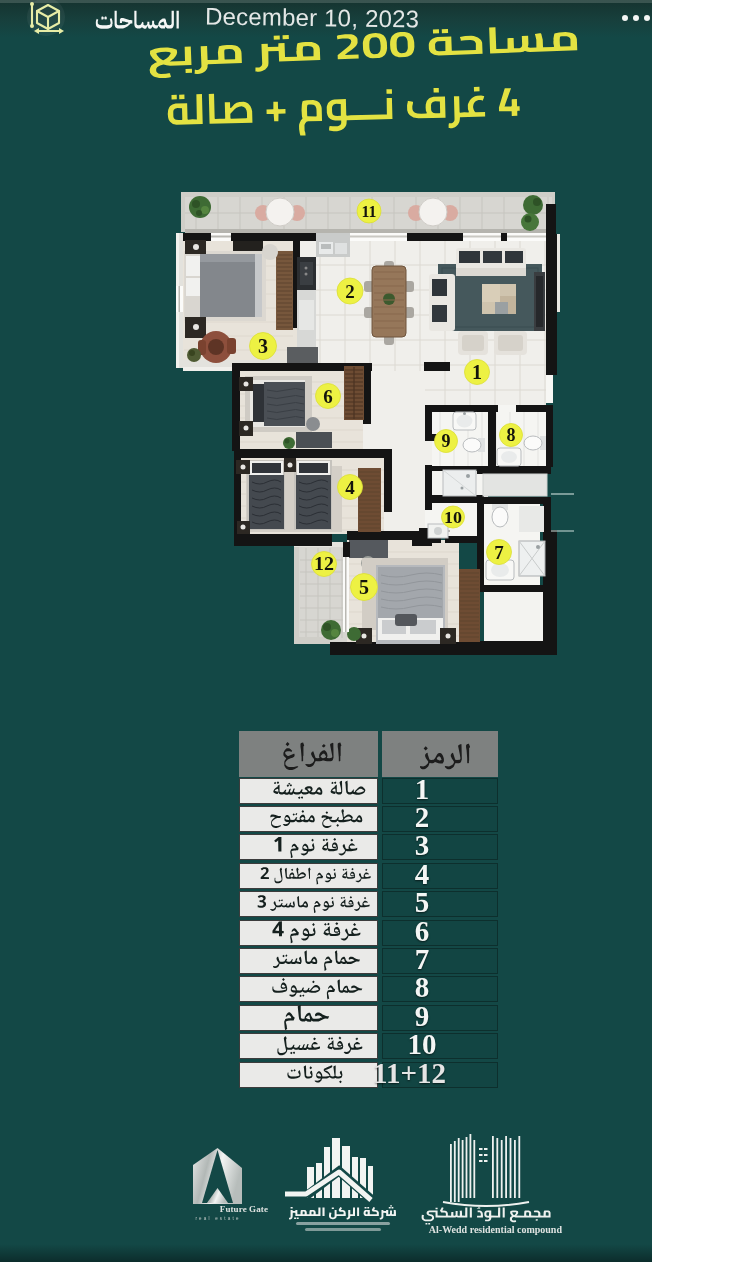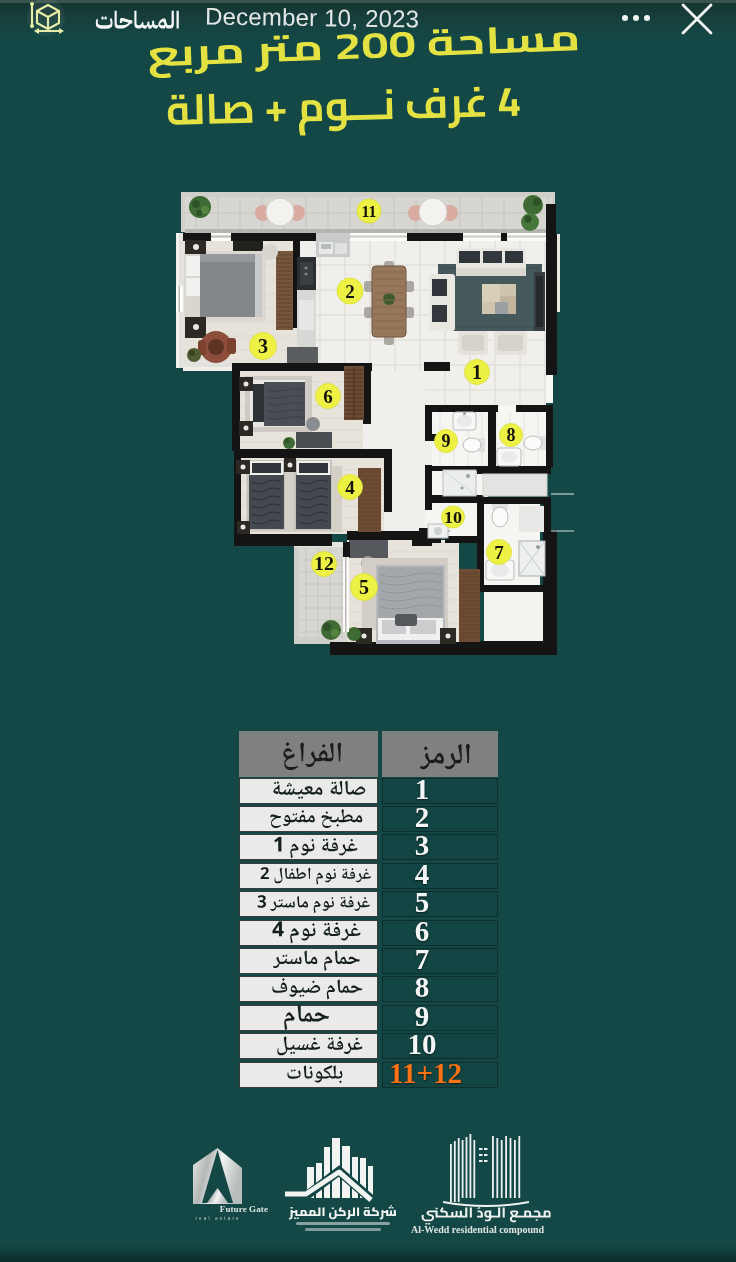--- a/index.html
+++ b/index.html
@@ -1,15 +1,15 @@
 <!DOCTYPE html>
 <html><head><meta charset="utf-8">
 <style>
 html,body{margin:0;padding:0}
-#page{position:relative;width:736px;height:1262px;background:#134846;overflow:hidden;font-family:"Liberation Sans",sans-serif}
+#page{position:relative;width:652px;height:1262px;background:#134846;overflow:hidden;font-family:"Liberation Sans",sans-serif}
 </style></head>
 <body>
 <div id="page">
 
 <div style="position:absolute;left:0;top:0;width:736px;height:38px;background:linear-gradient(#15332f,#17403d 55%,#134846)"></div>
 <div style="position:absolute;left:0;top:0;width:736px;height:3px;background:#7e918d;opacity:0.35"></div>
 
 <svg style="position:absolute;left:147.1px;top:10.3px;width:433.6px;height:69.9px;transform:rotate(-2.2deg);" viewBox="0 0 459.9 98" preserveAspectRatio="none">
       <path d="M40.0 73.2 40.0 78.8 46.8 78.8 46.8 73.2ZM299.8 48.2 299.0 50.8 298.8 52.5 298.8 57.8 299.2 60.2 300.0 62.2 300.8 63.5 302.8 65.5 304.2 66.5 307.2 67.5 309.0 67.8 355.5 67.8 355.5 52.2 354.8 49.5 353.8 47.5 351.5 45.0 350.5 44.2 346.8 42.5 344.2 42.0 337.8 42.0 333.5 42.8 332.2 43.2 332.2 43.8 332.8 46.0 333.0 48.2 335.0 48.2 337.5 47.8 342.8 47.8 345.0 48.2 346.8 49.2 347.8 50.2 348.8 52.5 348.5 62.0 323.0 61.8 323.0 42.0 308.2 42.0 306.0 42.5 303.0 44.0 301.0 46.0ZM307.8 48.2 309.5 47.8 316.5 48.0 316.2 62.0 309.5 62.0 307.8 61.5 307.0 61.0 306.0 59.8 305.5 58.0 305.5 52.0 306.2 49.8 306.8 49.2 306.8 49.0ZM46.5 42.0 40.0 42.0 39.8 62.0 23.5 61.8 25.5 60.2 27.8 58.0 29.8 55.2 31.0 52.8 31.5 51.0 31.8 49.2 31.5 45.5 29.5 44.5 27.0 43.5 22.2 42.2 20.5 42.0 14.2 42.0 11.2 42.5 8.5 43.2 5.8 44.2 3.2 45.5 3.0 49.8 3.5 52.0 4.0 53.2 5.8 56.5 10.2 62.2 9.8 62.2 7.8 63.2 6.2 64.2 4.2 66.2 2.8 69.0 2.0 72.2 2.0 73.8 2.2 74.0 2.2 75.8 2.5 76.8 4.0 79.8 6.0 81.8 7.5 82.8 8.5 83.2 11.8 84.2 13.5 84.5 18.5 84.5 22.5 84.0 24.2 83.5 24.2 82.5 24.0 82.2 24.0 81.0 23.5 79.5 23.5 78.2 21.8 78.2 19.0 78.8 13.8 78.8 12.0 78.2 11.0 77.8 9.5 76.2 9.0 75.0 9.0 74.0 8.8 73.8 9.0 71.2 10.0 69.2 11.2 68.0 13.2 66.8 15.8 65.8 17.0 65.8 20.0 67.0 23.8 67.8 46.5 67.8ZM24.5 49.0 25.0 49.8 24.8 50.8 23.5 53.5 22.5 55.0 20.2 57.2 17.0 59.5 16.5 59.5 15.5 58.8 13.2 56.5 12.2 55.2 10.5 52.2 9.8 50.0 10.0 49.0 14.8 47.8 19.8 47.8 23.2 48.5ZM182.0 47.5 181.2 46.2 179.0 44.0 176.5 42.8 174.8 42.2 171.5 41.8 168.2 41.8 164.8 42.0 160.8 42.8 159.8 43.2 159.2 45.2 158.5 50.2 158.5 53.8 158.2 54.0 158.2 57.2 158.8 61.2 158.5 62.0 146.0 61.8 146.0 42.0 139.5 42.0 139.2 47.0 128.2 46.8 128.2 42.0 121.5 42.0 121.5 70.0 121.2 71.2 120.8 72.5 119.2 74.2 118.2 74.8 117.2 75.0 115.8 75.0 115.5 74.8 114.2 74.8 114.0 80.5 115.5 80.5 115.8 80.8 117.5 80.8 119.5 80.5 121.2 80.0 122.8 79.2 124.5 78.0 125.2 77.2 126.5 75.5 127.2 74.0 127.8 72.5 128.2 69.2 128.5 52.8 139.0 52.8 139.5 53.2 139.5 67.8 183.2 67.8 183.2 52.2 182.8 49.5ZM166.0 47.8 167.5 47.5 170.8 47.5 172.5 47.8 174.2 48.5 175.8 50.0 176.2 51.0 176.5 52.2 176.2 62.0 165.5 61.8 165.2 61.2 165.0 58.5 165.0 52.5 165.5 48.2ZM97.5 45.8 96.0 44.2 93.8 43.0 90.2 42.0 88.0 41.8 84.8 41.8 79.8 42.2 76.8 43.0 76.2 43.5 76.2 44.5 75.8 46.0 75.0 51.8 75.2 59.8 75.0 62.0 63.8 61.8 63.8 42.0 57.0 42.0 57.0 70.0 56.8 71.2 56.2 72.5 54.8 74.2 53.8 74.8 52.8 75.0 51.2 75.0 51.0 74.8 49.8 74.8 49.5 80.5 51.0 80.5 51.2 80.8 53.0 80.8 55.0 80.5 56.8 80.0 58.2 79.2 60.0 78.0 61.5 76.2 62.8 74.0 63.5 71.5 63.5 69.5 64.0 67.8 100.0 67.8 100.0 53.8 99.8 51.2 99.2 49.0 98.8 47.8ZM82.5 47.8 84.0 47.5 87.2 47.5 90.0 48.0 91.0 48.5 92.2 49.8 93.0 51.5 93.2 53.0 93.0 62.0 82.0 61.8 81.8 60.0 81.8 51.0 82.0 49.0ZM269.2 33.0 266.2 33.5 263.5 34.8 262.8 35.2 260.8 37.2 259.5 39.5 258.5 42.8 258.0 46.0 257.8 50.2 258.0 56.0 258.5 59.0 259.2 61.5 260.2 63.5 261.8 65.5 263.0 66.5 265.0 67.5 266.5 68.0 267.8 68.2 273.2 68.2 274.8 68.0 276.2 67.5 279.0 66.0 280.2 64.8 281.8 62.2 282.5 60.2 283.0 58.2 283.5 54.2 283.5 47.8 283.2 45.0 282.5 41.2 281.8 39.2 280.5 37.0 278.8 35.2 276.5 34.0 274.0 33.2 272.0 33.0ZM269.0 39.0 272.5 39.0 274.0 39.8 275.0 41.0 275.8 42.5 276.2 44.5 276.5 46.5 276.5 55.5 276.0 58.2 275.0 60.5 273.8 61.8 273.0 62.2 272.0 62.5 269.2 62.5 267.5 61.8 266.0 60.0 265.5 58.8 265.0 56.5 264.8 54.2 264.8 47.8 265.2 43.8 266.0 41.5 266.5 40.8 267.8 39.5ZM240.2 33.0 237.5 33.5 236.0 34.0 233.8 35.2 232.0 37.0 231.5 37.8 230.5 39.8 229.8 42.0 229.2 44.5 229.0 46.5 229.0 55.5 229.5 58.8 230.5 62.0 232.0 64.5 233.8 66.2 236.0 67.5 238.8 68.2 244.2 68.2 245.8 68.0 249.0 66.8 250.0 66.0 251.5 64.5 252.5 63.0 253.2 61.2 254.0 58.5 254.5 55.0 254.5 46.8 254.2 44.5 253.5 41.0 253.0 39.8 251.5 37.0 249.8 35.2 247.5 34.0 245.0 33.2 243.2 33.0ZM240.0 39.0 243.5 39.0 244.8 39.5 245.8 40.5 246.8 42.2 247.5 45.8 247.8 51.5 247.5 56.0 247.0 58.5 246.2 60.2 244.5 62.0 243.2 62.5 240.2 62.5 238.2 61.5 237.2 60.2 236.8 59.2 236.0 56.0 235.8 53.0 235.8 49.0 236.2 44.0 236.8 42.2 237.8 40.5 238.8 39.5ZM201.8 35.0 202.0 38.5 202.2 38.8 202.2 40.0 203.8 39.5 207.8 39.0 212.2 39.0 213.5 39.2 215.0 39.8 216.0 40.8 216.5 41.8 216.8 43.5 216.2 46.0 215.5 47.5 214.0 49.5 211.5 52.2 202.0 61.8 201.8 62.2 201.8 67.8 224.0 67.8 224.0 62.2 209.5 62.0 212.2 59.2 217.0 55.0 220.5 51.5 221.8 49.8 223.0 47.2 223.5 45.2 223.5 40.2 223.0 38.5 222.2 37.0 220.2 35.0 219.0 34.2 217.0 33.5 213.2 33.0 210.5 33.0 205.2 33.8 203.0 34.2ZM363.5 31.2 363.5 67.8 395.5 67.8 398.8 67.0 400.2 66.0 400.8 66.0 403.2 67.2 405.8 67.8 456.0 67.8 456.0 52.2 455.5 49.5 454.8 47.5 454.0 46.2 451.8 44.0 448.5 42.5 444.2 41.8 441.0 41.8 437.5 42.0 433.5 42.8 432.5 43.2 432.0 45.2 431.2 50.2 431.2 53.8 431.0 54.0 431.0 57.2 431.5 61.2 431.2 62.0 419.8 61.8 419.8 51.5 419.2 47.5 418.5 43.0 418.2 42.8 418.2 42.0 416.8 42.0 415.0 42.5 413.5 42.5 411.8 43.0 411.8 44.0 412.0 44.2 413.0 51.0 412.8 62.0 406.0 62.0 404.2 61.2 403.8 60.8 403.8 60.2 404.2 58.8 404.5 56.0 404.5 44.8 397.8 44.8 397.8 57.2 397.5 59.2 397.0 60.5 396.0 61.5 394.8 62.0 389.0 61.8 389.0 47.2 382.5 47.2 382.2 62.0 370.2 61.8 370.2 31.2ZM438.8 47.8 440.2 47.5 443.5 47.5 445.2 47.8 447.0 48.5 448.5 50.0 449.0 51.0 449.2 52.2 449.0 62.0 438.2 61.8 438.0 61.2 437.8 58.5 437.8 52.5 438.2 48.2ZM313.2 31.2 313.2 36.8 319.8 36.8 319.8 31.2ZM303.8 31.2 303.8 36.8 310.2 36.8 310.2 31.2ZM144.2 31.2 144.2 36.8 150.8 36.8 150.8 31.2ZM134.8 31.2 134.8 36.8 141.2 36.8 141.2 31.2Z" fill="#e3e242" fill-rule="evenodd"></path>
     </svg>
@@ -683,21 +683,21 @@
 <svg style="position:absolute;left:276.1px;top:1031.1px;width:87.1px;height:28.3px;" viewBox="0 0 110.7 36" preserveAspectRatio="none">
       <path d="M17.8 28.0 19.5 29.5 20.8 28.2 20.8 27.8 19.5 26.5ZM21.2 27.8 23.0 29.2 23.8 28.5 24.2 27.5 23.0 26.2ZM109.5 19.8 109.0 19.8 107.2 20.5 104.5 21.0 102.2 21.0 100.8 19.5 100.2 17.8 100.8 17.2 102.0 16.8 105.2 16.8 106.2 17.2 106.8 16.2 105.5 15.0 103.8 14.0 102.5 14.0 101.0 14.8 100.0 15.8 99.2 17.0 98.8 18.5 98.8 20.0 99.2 21.0 97.0 21.2 95.5 20.8 95.0 19.8 93.8 16.0 93.8 15.2 93.5 14.8 92.8 15.0 91.8 16.0 91.5 16.5 91.5 17.8 92.2 19.5 93.2 20.8 94.2 22.5 94.2 23.2 93.8 24.2 92.0 26.0 91.0 26.5 89.8 26.8 87.5 26.5 86.2 26.8 86.2 27.5 88.0 28.8 89.0 29.2 90.5 29.2 91.5 29.0 92.5 28.5 94.2 26.8 95.0 25.2 95.0 24.5 95.8 23.5 96.5 24.0 100.8 24.0 104.0 23.8 107.8 23.0 109.0 22.5 109.5 22.0 109.8 21.5ZM65.5 20.5 65.5 21.0 66.2 21.8 68.8 23.0 71.0 23.2 72.0 21.2 72.8 23.0 74.0 23.8 74.8 24.0 79.2 24.0 82.2 23.5 84.8 22.5 84.8 22.0 85.2 21.2 85.2 20.5 85.5 20.2 85.0 16.8 83.8 14.2 82.5 13.0 82.0 12.8 80.8 12.8 79.8 13.2 78.8 14.2 78.0 16.0 78.0 18.5 78.8 19.5 79.8 20.0 81.8 20.0 83.8 19.0 84.0 19.5 84.0 20.2 81.2 21.0 78.2 21.2 75.5 21.2 74.2 21.0 73.2 20.5 73.0 11.8 70.8 13.5 70.8 14.5 70.2 15.0 68.2 16.0 66.5 17.8 65.8 19.5 65.8 20.2ZM71.8 19.2 71.5 20.5 71.0 20.5 68.8 20.0 67.8 19.5 67.2 19.0 68.2 18.0 70.2 17.0 71.2 17.0ZM79.0 16.8 79.5 16.0 80.5 15.5 81.0 15.5 81.8 15.8 83.0 17.0 83.0 18.0 82.5 18.2 79.8 18.2 79.0 17.5ZM101.0 10.0 101.2 10.5 102.8 11.8 104.2 10.2 104.5 9.8 103.0 8.2ZM67.8 8.2 66.2 10.0 67.5 11.2 68.0 11.2 69.2 9.8ZM47.2 10.0 47.5 10.5 49.0 11.8 50.5 10.2 50.8 9.8 49.2 8.2ZM69.8 9.8 71.2 11.0 72.2 10.0 72.5 9.2 71.2 8.0 69.8 9.2ZM81.2 7.0 79.5 9.0 81.5 10.8 83.0 8.8ZM1.8 27.0 2.0 28.0 2.5 29.0 3.8 30.2 5.0 30.8 8.0 30.8 9.8 30.2 11.2 29.5 13.2 27.5 13.8 26.5 14.5 23.5 15.2 24.0 18.2 24.0 19.8 23.8 20.5 23.5 21.8 22.2 22.2 22.5 23.0 23.2 24.8 24.0 26.2 24.0 28.5 23.5 30.2 24.2 32.8 24.2 34.0 23.8 34.8 23.8 35.8 24.2 37.8 24.2 38.8 24.0 39.2 23.5 39.5 22.8 40.0 22.5 40.8 23.2 41.8 23.8 42.8 24.0 47.0 24.0 50.2 23.8 54.0 23.0 55.2 22.5 56.0 21.5 55.8 19.8 55.2 19.8 53.5 20.5 50.8 21.0 48.5 21.0 47.0 19.5 46.5 17.8 47.5 17.0 48.2 16.8 51.5 16.8 52.5 17.2 53.0 16.2 51.8 15.0 50.0 14.0 48.8 14.0 48.0 14.2 47.2 14.8 45.8 16.5 45.0 18.5 45.0 20.0 45.5 21.0 42.8 21.2 41.5 21.0 40.5 20.5 40.8 18.8 41.5 16.8 41.0 16.5 40.5 16.5 39.8 17.0 39.2 18.0 39.0 19.2 38.2 21.0 37.0 21.5 35.2 21.2 36.0 18.8 36.8 17.0 36.2 16.8 35.8 16.8 34.8 17.5 34.2 19.2 33.5 20.8 33.0 21.2 32.0 21.5 30.8 21.5 30.2 21.2 30.0 20.5 31.0 18.5 31.0 18.0 29.5 18.2 28.8 19.8 27.8 20.8 26.5 21.2 25.0 21.2 23.8 21.0 23.2 20.8 22.8 20.0 23.2 19.2 23.5 17.5 22.5 17.5 21.8 18.2 21.0 19.8 20.0 20.8 19.5 21.0 18.0 21.2 15.8 21.2 14.8 21.0 13.8 20.2 13.5 18.8 12.8 11.2 13.0 10.2 13.2 10.2 13.5 9.2 12.5 6.8 12.0 7.0 11.5 7.0 10.5 7.8 10.0 8.8 10.0 10.0 11.5 19.0 12.5 23.2 12.8 25.5 11.8 26.5 10.5 27.2 7.8 28.0 5.5 28.0 4.0 27.2 3.2 26.2 3.0 25.5 3.2 22.2 2.8 22.0 2.2 22.0 2.2 22.8 2.0 23.0 1.8 24.2Z" fill="#15201e" fill-rule="evenodd"></path>
     </svg>
 <div style="position:absolute;left:382px;top:1030.1px;width:80px;height:28.4px;line-height:28.4px;text-align:center;font-family:'Liberation Serif';font-weight:bold;font-size:29px;color:#f4f6f5;text-shadow:0 1px 2px rgba(0,0,0,0.6)">10</div>
 
 <div style="position:absolute;left:239px;top:1061.5px;width:139px;height:26.2px;background:#eaeae8;border:1px solid #3c3c3c;box-sizing:border-box"></div>
 <div style="position:absolute;left:382px;top:1061.5px;width:116px;height:26.2px;background:rgba(0,0,0,0.04);border:1px solid rgba(10,30,28,0.55);box-sizing:border-box"></div>
 <svg style="position:absolute;left:286.1px;top:1060.0px;width:57.3px;height:27.9px;" viewBox="0 0 74.0 36" preserveAspectRatio="none">
       <path d="M68.5 28.2 70.5 30.0 72.0 28.0 70.5 26.5ZM17.8 13.0 17.2 13.5 17.0 13.5 15.8 14.8 15.8 16.2 17.5 19.5 17.0 20.0 15.8 20.5 12.5 21.2 6.2 21.2 5.0 20.8 3.8 19.8 3.2 18.8 3.2 16.2 2.2 16.2 2.2 16.8 2.0 17.0 1.8 18.2 1.8 19.2 2.0 19.5 2.0 20.8 2.8 22.2 3.8 23.2 5.5 24.0 6.8 24.2 10.2 24.2 14.2 23.5 15.8 23.0 17.8 22.0 18.2 21.2 18.8 19.8 18.8 17.5ZM7.5 12.2 6.0 14.0 7.0 15.0 7.8 15.2 9.0 13.8ZM11.2 12.0 10.8 12.0 9.5 13.5 11.0 15.0 12.2 13.8 12.5 13.2ZM31.8 8.2 30.2 10.2 31.5 11.5 32.0 11.8 33.2 10.5 33.5 9.8ZM25.2 7.0 23.5 8.0 23.0 8.5 23.0 10.2 23.2 10.5 23.8 17.5 24.2 21.2 24.8 22.2 26.0 23.5 27.2 24.0 29.8 24.0 32.2 23.2 33.5 22.5 34.2 20.5 34.2 18.0 33.5 14.2 33.2 13.8 32.2 14.2 31.2 15.5 31.2 17.0 31.8 18.0 32.2 18.5 32.8 20.5 30.0 21.2 27.8 21.2 27.0 21.0 26.2 20.2 26.0 18.5 26.0 10.5 25.8 10.2 25.8 7.0ZM71.8 13.8 71.0 14.0 69.8 15.2 69.5 16.0 69.8 17.2 71.5 20.2 70.8 20.8 68.2 21.2 66.2 21.2 64.5 20.8 64.0 20.2 64.2 7.0 63.8 7.0 62.2 7.8 61.8 8.2 61.5 8.2 61.2 9.0 62.5 19.0 62.8 19.2 62.5 20.8 61.0 21.2 59.8 21.2 57.8 20.5 57.2 20.0 57.2 19.0 56.2 17.0 54.5 15.2 52.5 14.0 51.2 13.8 50.5 13.2 51.2 12.8 54.0 12.0 59.0 9.8 59.8 8.5 59.8 7.5 59.2 6.8 56.2 8.2 54.5 8.8 49.2 11.2 48.8 12.0 48.8 13.8 50.2 15.2 54.0 17.5 55.8 19.2 55.8 19.5 56.2 20.0 55.8 20.5 53.8 21.0 51.0 21.2 47.2 21.2 46.8 20.8 46.8 19.5 46.2 17.8 45.2 16.0 44.0 14.8 43.5 14.5 42.0 14.5 41.5 14.8 40.2 16.0 39.5 17.5 39.0 19.2 39.0 21.0 39.5 22.2 40.5 23.2 42.0 23.8 44.0 23.8 45.2 24.2 44.0 25.5 42.8 26.2 41.0 26.8 37.2 26.5 37.0 27.2 37.8 28.0 40.0 29.2 41.8 29.2 42.8 29.0 44.0 28.2 45.5 26.8 46.2 25.5 46.2 25.0 46.5 24.5 47.0 24.0 50.8 24.0 52.8 23.8 54.5 23.2 56.0 22.2 56.5 22.2 57.0 22.5 57.8 23.2 59.5 24.0 61.5 24.0 62.5 23.8 63.2 23.2 64.0 23.2 65.5 24.0 68.2 24.0 70.0 23.5 71.5 22.8 72.0 22.2 72.8 20.0 72.8 18.8 72.0 14.8 71.8 14.5ZM40.2 18.5 41.2 17.5 41.8 17.2 42.5 17.2 43.2 17.5 44.5 18.8 45.2 20.2 45.0 21.2 42.5 21.0 41.0 20.5 40.2 19.8Z" fill="#15201e" fill-rule="evenodd"></path>
     </svg>
-<div style="position:absolute;left:382px;top:1058.5px;width:80px;height:28.4px;line-height:28.4px;text-align:right;font-family:'Liberation Serif';font-weight:bold;font-size:29px;color:#f97316;text-shadow:0 1px 2px rgba(0,0,0,0.6)">11+12</div>
+<div style="position:absolute;left:373px;top:1058.5px;width:80px;height:28.4px;line-height:28.4px;text-align:left;font-family:'Liberation Serif';font-weight:bold;font-size:29px;color:#e5e5e5;text-shadow:0 1px 2px rgba(0,0,0,0.6)">11+12</div>
 
 <svg style="position:absolute;left:191px;top:1146px" width="53" height="60" viewBox="0 0 53 60">
 <defs>
         <linearGradient id="silv" x1="0" y1="0" x2="1" y2="0.3">
 <stop offset="0" stop-color="#e7e9e8"></stop>
           <stop offset="0.35" stop-color="#b2b8b6"></stop>
           <stop offset="0.6" stop-color="#f2f4f3"></stop>
           <stop offset="1" stop-color="#b7bdbb"></stop>
         </linearGradient>
       </defs>
@@ -754,15 +754,15 @@
 <rect x="479" y="1160" width="3.5" height="2"></rect>
         <rect x="484" y="1160" width="3.5" height="2"></rect>
 </g>
 <path d="M443 1202 Q 486 1210 529 1202" stroke="#eef1ef" stroke-width="2" fill="none"></path>
 </svg>
 
 <svg style="position:absolute;left:421.4px;top:1199.4px;width:130.8px;height:27.0px;" viewBox="0 0 189 39" preserveAspectRatio="none">
       <path d="M10.5 34.5 10.5 36.8 13.2 36.8 13.2 34.5ZM6.5 34.5 6.5 36.8 9.2 36.8 9.2 34.5ZM165.8 29.2 165.8 31.5 168.8 31.2 168.8 29.2ZM129.0 17.8 128.8 19.8 129.2 21.2 130.8 23.5 131.2 24.8 129.8 25.5 129.0 26.5 128.5 27.5 128.5 30.2 129.2 31.8 129.8 32.2 131.5 33.2 132.5 33.5 136.2 33.5 136.5 33.2 137.5 33.2 137.2 31.2 137.0 30.8 133.0 31.0 132.5 30.8 131.5 29.8 131.5 28.0 131.8 27.5 132.5 26.8 134.0 26.0 134.5 26.0 136.5 26.8 187.2 26.8 187.2 19.8 187.0 19.0 186.0 17.5 185.8 17.5 185.2 17.0 183.8 16.5 179.0 16.5 177.8 17.0 177.2 19.5 177.0 24.2 172.5 24.0 172.5 20.2 172.0 19.0 170.5 17.5 169.8 17.0 168.0 16.5 164.8 16.5 163.2 17.0 163.2 18.5 163.5 18.8 163.5 19.2 167.5 19.0 168.2 19.2 169.2 20.2 169.5 20.8 169.2 24.2 159.2 24.0 159.2 20.0 158.8 18.5 157.5 17.2 155.8 16.5 151.0 16.5 149.8 17.0 149.5 17.5 149.2 19.0 149.0 24.2 137.8 24.0 139.2 22.5 140.2 20.8 140.5 19.8 140.2 17.8 138.5 17.0 136.5 16.5 132.8 16.5 130.8 17.0ZM180.5 19.0 183.0 19.0 183.5 19.2 184.2 20.0 184.5 21.5 184.2 24.2 180.2 24.0ZM152.5 19.0 155.0 19.0 156.0 19.8 156.2 20.2 156.0 24.2 152.2 24.0 152.0 22.8 152.0 21.0ZM137.0 19.2 137.5 19.8 137.0 21.0 136.5 21.8 135.2 23.0 135.0 23.0 134.5 23.5 133.0 22.2 131.8 19.8 132.2 19.2 133.2 19.0 136.0 19.0ZM81.8 16.5 81.8 19.0 84.5 19.0 85.5 19.5 86.2 20.8 86.5 22.2 86.2 24.2 81.0 24.2 81.0 26.8 89.5 26.8 89.5 23.0 89.2 20.5 88.5 18.8 87.0 17.2 86.0 16.8 85.0 16.5ZM21.0 12.5 21.0 14.8 24.0 14.8 24.0 12.5ZM118.0 12.2 118.0 26.8 121.0 26.8 121.0 12.2ZM114.5 12.2 111.5 12.2 111.2 24.2 101.5 24.0 101.5 16.5 95.0 16.5 93.0 17.5 92.0 18.8 91.5 20.2 91.5 23.2 92.0 24.5 92.5 25.2 93.8 26.2 95.2 26.8 98.5 27.0 98.5 28.2 97.8 29.2 96.5 29.8 92.8 29.5 92.5 31.8 93.0 32.0 96.0 32.2 97.8 32.0 100.0 31.0 101.2 29.2 101.8 26.8 114.5 26.8ZM95.2 19.2 95.8 19.0 98.5 19.2 98.2 24.2 95.8 24.2 94.8 23.5 94.5 23.0 94.5 20.2ZM70.5 12.2 70.5 26.8 73.5 26.8 73.5 12.2ZM0.8 27.0 1.0 27.2 1.0 28.2 2.0 30.0 3.0 30.8 5.0 31.8 6.2 32.0 13.8 32.0 15.2 31.8 16.5 31.2 17.5 30.5 18.8 28.5 18.8 25.5 18.2 24.5 17.0 23.2 15.5 22.5 13.2 22.0 12.0 21.5 11.2 20.8 11.2 19.8 12.0 19.0 21.0 19.2 21.0 26.8 49.5 26.8 51.5 26.0 52.2 26.5 53.2 26.8 67.0 26.8 67.0 12.2 64.0 12.2 63.8 24.2 59.2 24.0 59.2 19.2 59.0 17.5 58.8 17.2 58.8 16.5 57.8 16.5 57.5 16.8 56.2 16.8 55.8 17.0 56.2 19.0 56.0 24.2 53.5 24.2 53.0 24.0 52.8 22.8 53.0 17.5 50.0 17.5 50.0 23.0 49.8 23.5 49.0 24.2 46.8 24.0 46.8 18.8 43.8 18.8 43.5 24.2 38.8 24.0 38.8 20.8 38.5 19.8 37.8 18.5 37.0 17.8 35.2 17.0 30.8 16.5 31.2 16.0 32.2 14.2 32.5 12.8 30.2 11.8 27.5 16.5 27.5 17.0 29.2 19.5 34.8 19.5 35.5 20.2 35.8 20.8 36.0 22.2 35.8 24.2 24.0 24.0 24.0 16.5 11.8 16.5 10.8 16.8 9.8 17.2 8.8 18.2 8.2 19.2 8.2 21.5 8.8 22.5 9.8 23.2 10.8 23.8 14.8 25.0 15.8 26.0 16.0 26.5 16.0 27.0 15.8 27.2 15.8 28.0 15.0 29.0 13.8 29.5 6.5 29.5 4.8 28.8 4.2 28.2 3.8 27.2 3.8 26.0 4.2 23.2 3.5 23.2 3.2 23.0 1.2 22.8 1.2 24.0 1.0 24.2ZM80.8 13.5 80.8 14.2 85.5 14.2 85.5 12.0 84.8 11.2 83.0 11.2 82.5 11.8 82.5 12.5 82.0 13.5ZM83.2 12.2 84.2 12.0 84.8 12.5 84.5 13.5 83.0 13.2 83.0 12.8Z" fill="#eef1ef" fill-rule="evenodd"></path>
     </svg>
 
-<div style="position:absolute;left:411px;top:1224px;width:151px;text-align:left;white-space:nowrap;font-family:'Liberation Serif';font-weight:bold;font-size:10px;color:#dfe3e1">Al-Wedd residential compound</div>
+<div style="position:absolute;left:411px;top:1224px;width:151px;text-align:right;white-space:nowrap;font-family:'Liberation Serif';font-weight:bold;font-size:10px;color:#dfe3e1">Al-Wedd residential compound</div>
 
 <div style="position:absolute;left:0;top:1244px;width:736px;height:18px;background:linear-gradient(rgba(0,0,0,0),rgba(0,0,0,0.38))"></div>
 </div>
 </body></html>

